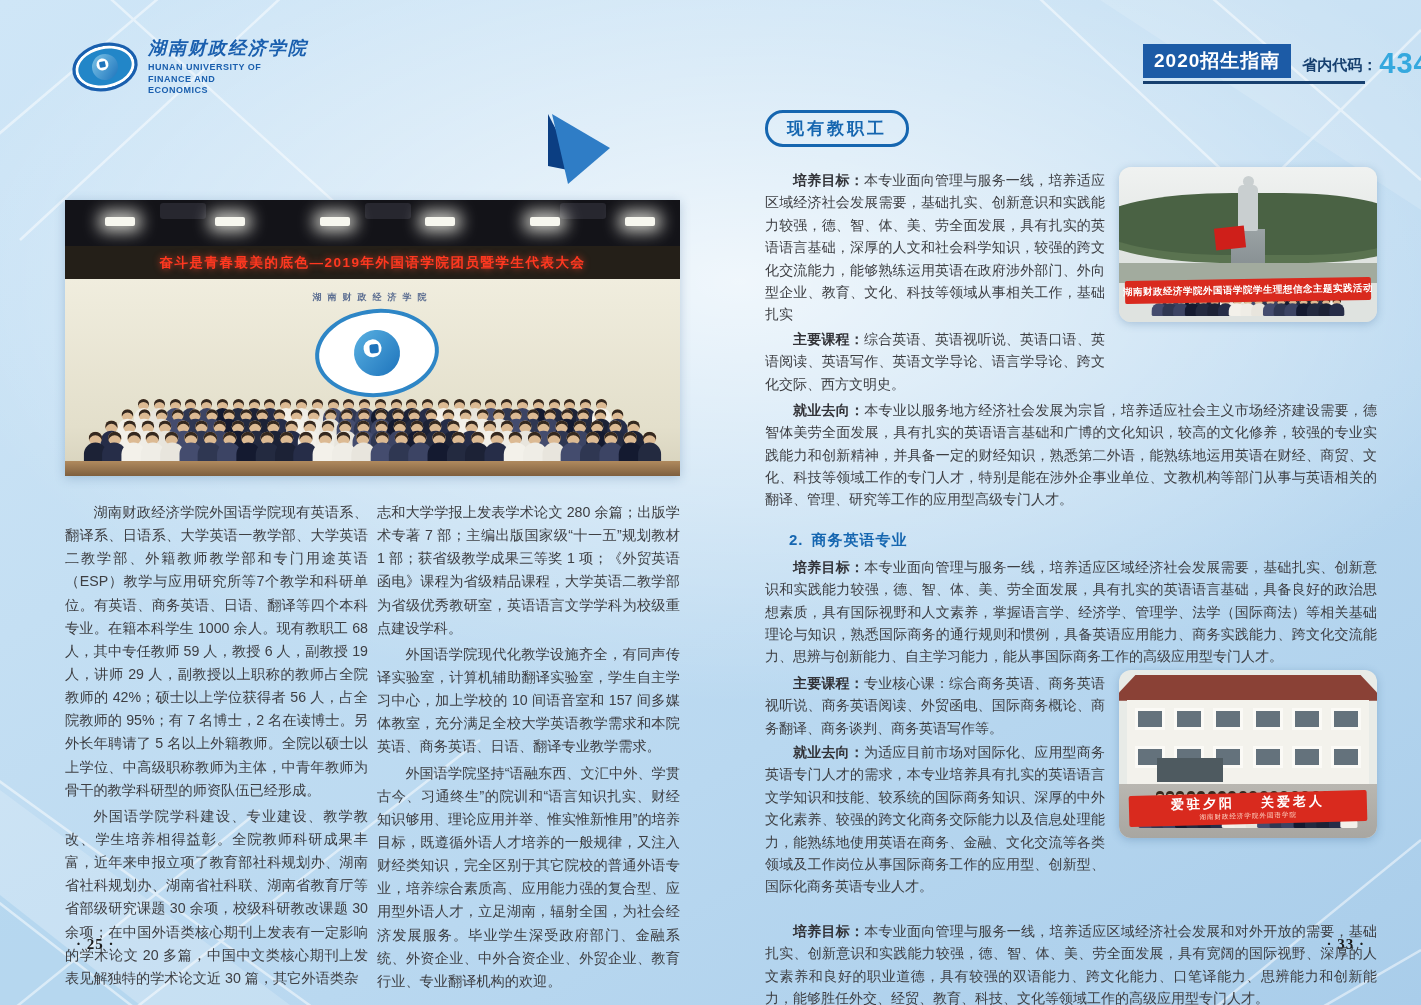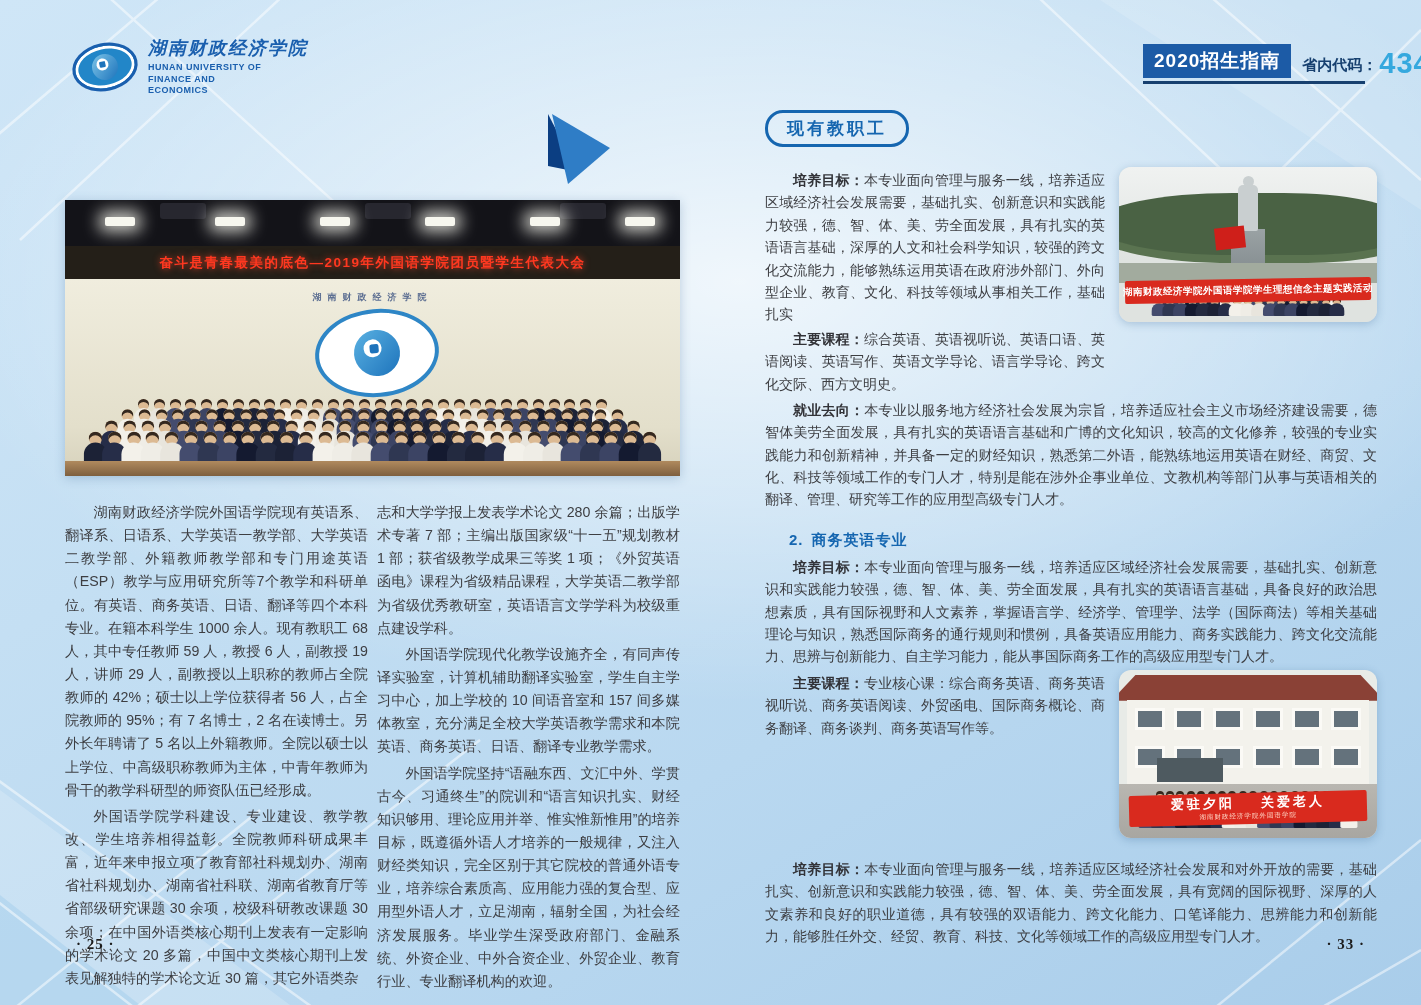--- a/index.html
+++ b/index.html
@@ -864,20 +864,21 @@
 
     
     <div class="major">
       <div class="m-head">
         <span class="m-num">2.</span><span>商务英语专业</span>
       </div>
       <p class="indent"><b>培养目标：</b><span>本专业面向管理与服务一线，培养适应区域经济社会发展需要，基础扎实、创新意识和实践能力较强，德、智、体、美、劳全面发展，具有扎实的英语语言基础，具备良好的政治思想素质，具有国际视野和人文素养，掌握语言学、经济学、管理学、法学（国际商法）等相关基础理论与知识，熟悉国际商务的通行规则和惯例，具备英语应用能力、商务实践能力、跨文化交流能力、思辨与创新能力、自主学习能力，能从事国际商务工作的高级应用型专门人才。</span></p>
       <div class="m-grid">
         <div class="m-left">
           <p class="indent"><b>主要课程：</b><span>专业核心课：综合商务英语、商务英语视听说、商务英语阅读、外贸函电、国际商务概论、商务翻译、商务谈判、商务英语写作等。</span></p>
+          <p class="indent"><b>就业去向：</b><span>为适应目前市场对国际化、应用型商务英语专门人才的需求，本专业培养具有扎实的英语语言文学知识和技能、较系统的国际商务知识、深厚的中外文化素养、较强的跨文化商务交际能力以及信息处理能力，能熟练地使用英语在商务、金融、文化交流等各类领域及工作岗位从事国际商务工作的应用型、创新型、国际化商务英语专业人才。</span></p>
         </div>
         <div class="ph ph2">
           <div class="ph2-roof"></div>
           <div class="ph2-wall">
             <div class="win-row r1">
               <div class="win"></div>
                 <div class="win"></div>
                 <div class="win"></div>
                 <div class="win"></div>
                 <div class="win"></div>

